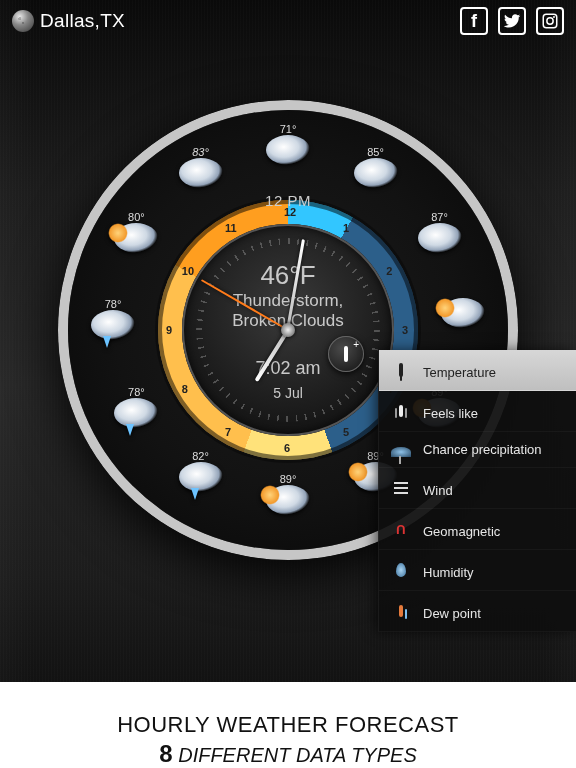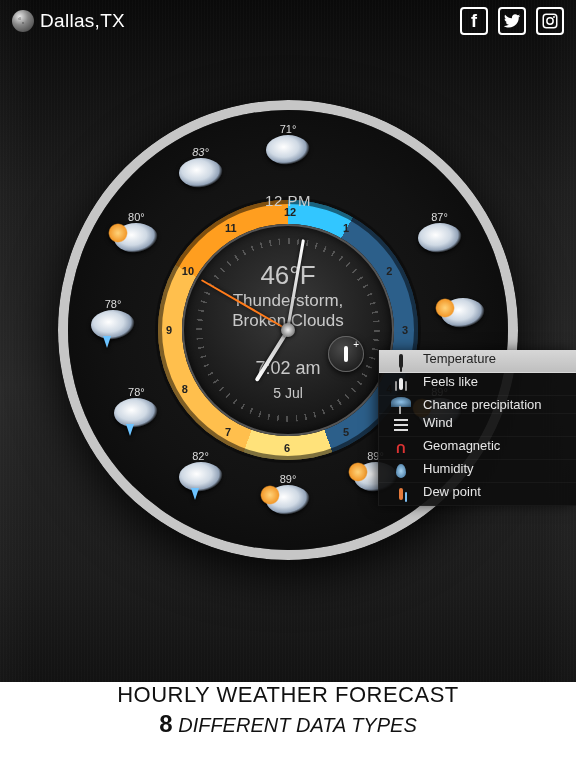--- a/index.html
+++ b/index.html
@@ -139,43 +139,43 @@
   .thermo-btn::before { content: ""; width: 4px; height: 16px; background: #fff; border-radius: 2px; }
   .thermo-btn::after { content: "+"; position: absolute; right: 5px; top: 3px; font-size: 10px; }
 
   .menu {
     position: absolute; right: 0; top: 350px; width: 198px;
     background: rgba(14,14,14,.92);
     box-shadow: -3px 0 12px rgba(0,0,0,.6);
     border-left: 1px solid rgba(255,255,255,.05);
   }
   .menu-item {
-    display: flex; align-items: flex-start; gap: 12px;
-    padding: 1px 12px; font-size: 13px; color: #e6e6e6;
+    display: flex; align-items: flex-end; gap: 12px;
+    padding: 10px 12px; font-size: 13px; color: #e6e6e6;
     border-bottom: 1px solid rgba(255,255,255,.04);
   }
   .menu-item.sel { background: linear-gradient(#d7d7d7,#bfbfbf); color: #222; }
   .mi-icon {
     width: 20px; height: 20px; flex: 0 0 20px;
     display: flex; align-items: center; justify-content: center;
   }
   .mi-icon.thermo::before { content:""; width:4px; height:14px; background:currentColor; border-radius:2px; box-shadow:0 5px 0 -1px currentColor; }
   .mi-icon.feels::before { content:""; width:4px; height:12px; background:#eee; border-radius:2px; box-shadow:-5px 2px 0 -1px #999, 5px 2px 0 -1px #999; }
   .mi-icon.umbr { border-radius:50% 50% 0 0; width:18px; height:10px; background:radial-gradient(#8fc2e8,#294a66); position:relative; }
   .mi-icon.umbr::after{content:"";position:absolute;left:8px;top:9px;width:2px;height:8px;background:#aaa;}
   .mi-icon.uv { width:18px;height:18px;border-radius:50%;background:radial-gradient(circle at 40% 35%, #555,#111); box-shadow:inset 0 0 0 1px #777;}
   .mi-icon.wind::before{content:"";width:14px;height:2px;background:#ddd;box-shadow:0 -5px 0 #ddd,0 5px 0 #ddd;}
   .mi-icon.geo::before{content:"U";font-weight:700;color:#d33;transform:rotate(180deg);display:block;}
   .mi-icon.hum::before{content:"";width:10px;height:14px;background:radial-gradient(#a8d3f0,#3b6f9a);border-radius:50% 50% 50% 50% / 60% 60% 40% 40%;}
   .mi-icon.dew::before{content:"";width:4px;height:12px;background:#e47a3c;border-radius:2px;box-shadow:5px 3px 0 -1px #7cbef0;}
 
   .footer {
     position: absolute; bottom: 0; left: 0; right: 0; height: 86px;
     background: #fff; color: #111;
-    display: flex; flex-direction: column; align-items: center; justify-content: flex-start;
+    display: flex; flex-direction: column; align-items: center; justify-content: flex-end;
     gap: 2px;
   }
   .footer .line1 { font-size: 22px; font-weight: 400; letter-spacing: .5px; }
   .footer .line2 { font-size: 20px; font-style: italic; font-weight: 400; }
   .footer .line2 b { font-weight: 900; font-style: normal; font-size: 24px; }
 
   .vshine {
     position:absolute; inset:0;
     background: linear-gradient(90deg, rgba(255,255,255,.02) 0%, transparent 6%, transparent 94%, rgba(255,255,255,.02) 100%),
                 repeating-linear-gradient(90deg, rgba(255,255,255,.015) 0 1px, transparent 1px 3px);
@@ -207,20 +207,24 @@
         </svg>
     </div>
   </div>
 </div>
 
 <div class="dial-wrap">
   <div class="bezel"></div>
   <div class="outer-ring" id="outer-ring">
       <div class="sector" style="transform: none; left: 174px; top: -1px;">
         <div class="temp">71°</div>
+        <div class="wicon "></div>
+      </div>
+      <div class="sector" style="transform: none; left: 261.5px; top: 22.4456px;">
+        <div class="temp">85°</div>
         <div class="wicon "></div>
       </div>
       <div class="sector" style="transform: none; left: 325.554px; top: 86.5px;">
         <div class="temp">87°</div>
         <div class="wicon "></div>
       </div>
       <div class="sector" style="transform: none; left: 349px; top: 174px;">
         <div class="temp"></div>
         <div class="wicon sun"></div>
       </div>

